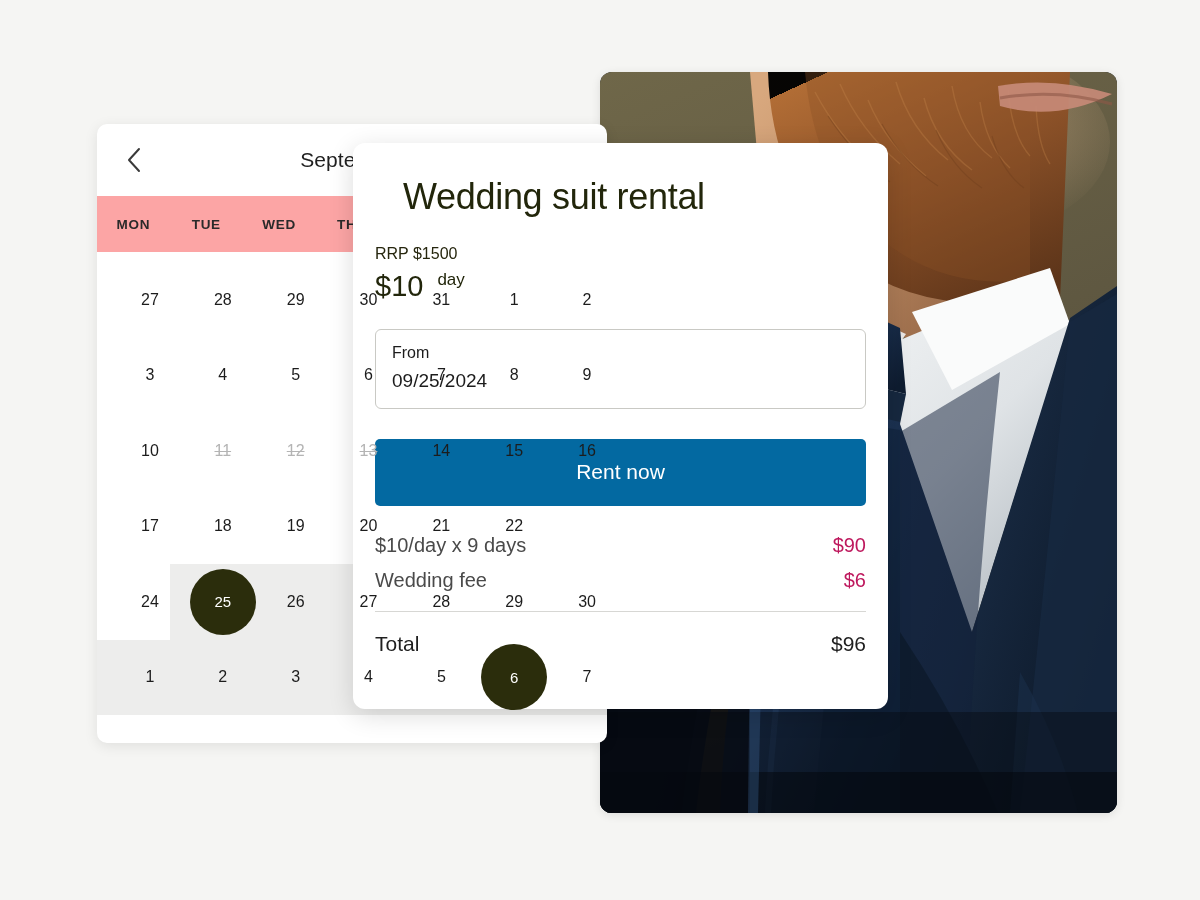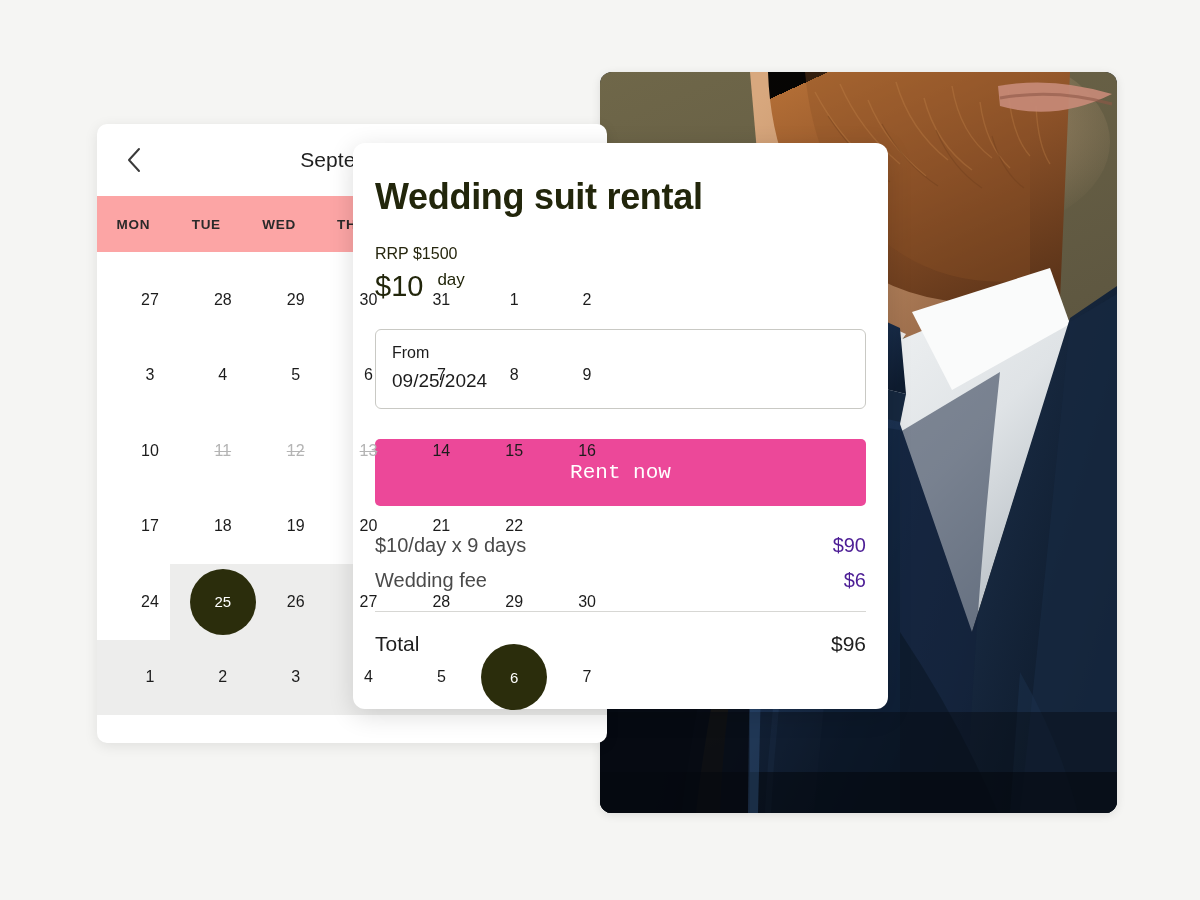--- a/index.html
+++ b/index.html
@@ -127,25 +127,26 @@
     top: 143px;
     width: 535px;
     height: 566px;
     background: #ffffff;
     border-radius: 12px;
     box-shadow: 0 6px 26px rgba(0,0,0,.14);
     padding: 34px 22px 0 22px;
   }
   .booking-title {
     font-size: 36px;
-    font-weight: bold;
+    font-weight: normal;
     color: #22260b;
     letter-spacing: -.3px;
     line-height: 1.1;
     margin-bottom: 28px;
+    margin-left: 28px;
   }
   .rrp {
     font-size: 16px;
     color: #26260e;
     margin-bottom: 7px;
   }
   .price-line {
     margin-bottom: 26px;
     color: #22260b;
     display: flex;
@@ -176,39 +177,39 @@
   }
   .date-value {
     font-size: 19px;
     color: #1c1c1c;
   }
 
   .rent-btn {
     display: block;
     width: 100%;
     height: 67px;
-    background: #ec4899;
+    background: #0369a1;
     color: #ffffff;
     border: none;
     border-radius: 5px;
     font-size: 21px;
-    font-family: Liberation Mono, monospace;
+    font-family: Liberation Sans, sans-serif;
     cursor: pointer;
     margin-bottom: 28px;
   }
 
   .summary-row {
     display: flex;
     justify-content: space-between;
     align-items: baseline;
     font-size: 20px;
     color: #4a4a4a;
     margin-bottom: 12px;
   }
-  .summary-row .amt { color: #4c1d95; }
+  .summary-row .amt { color: #be185d; }
   .summary-divider {
     height: 1px;
     background: #d7d7d4;
     margin: 19px 0 20px 0;
   }
   .total-row {
     display: flex;
     justify-content: space-between;
     align-items: baseline;
     font-size: 21px;

